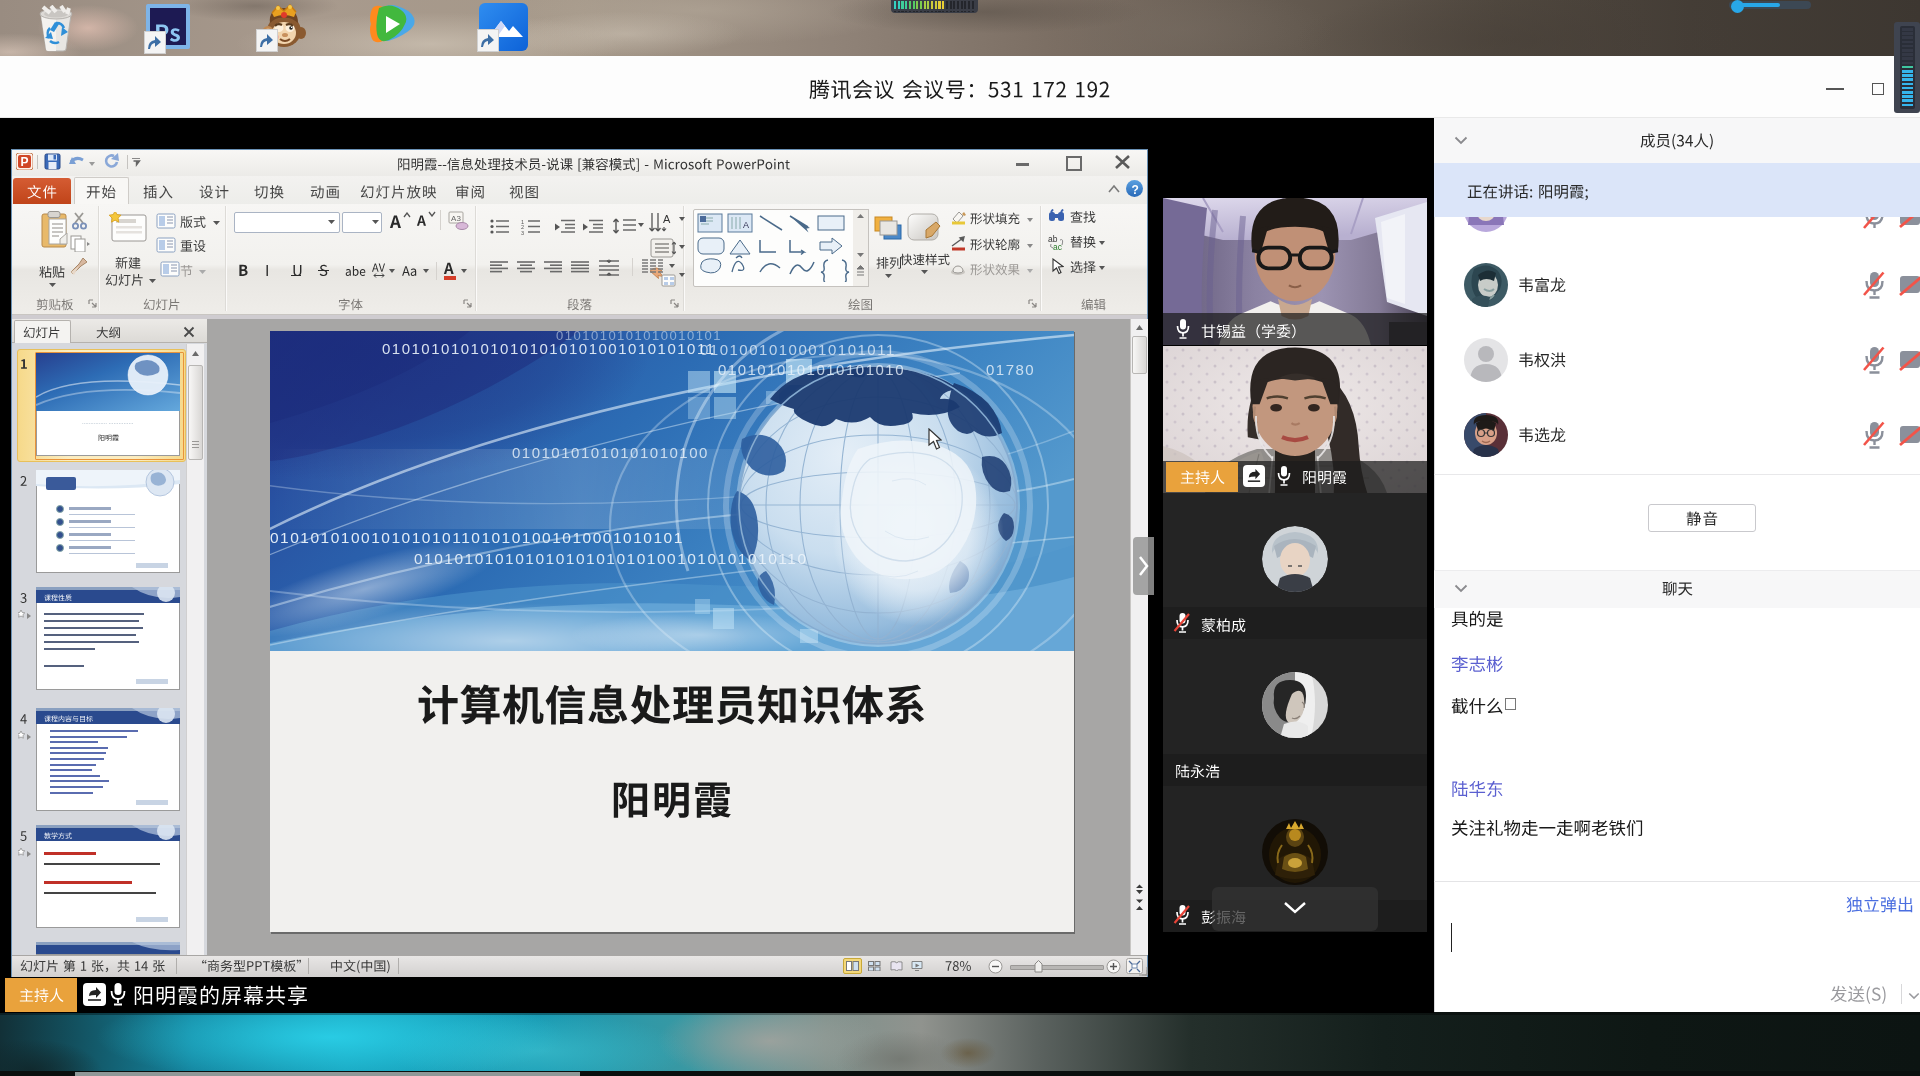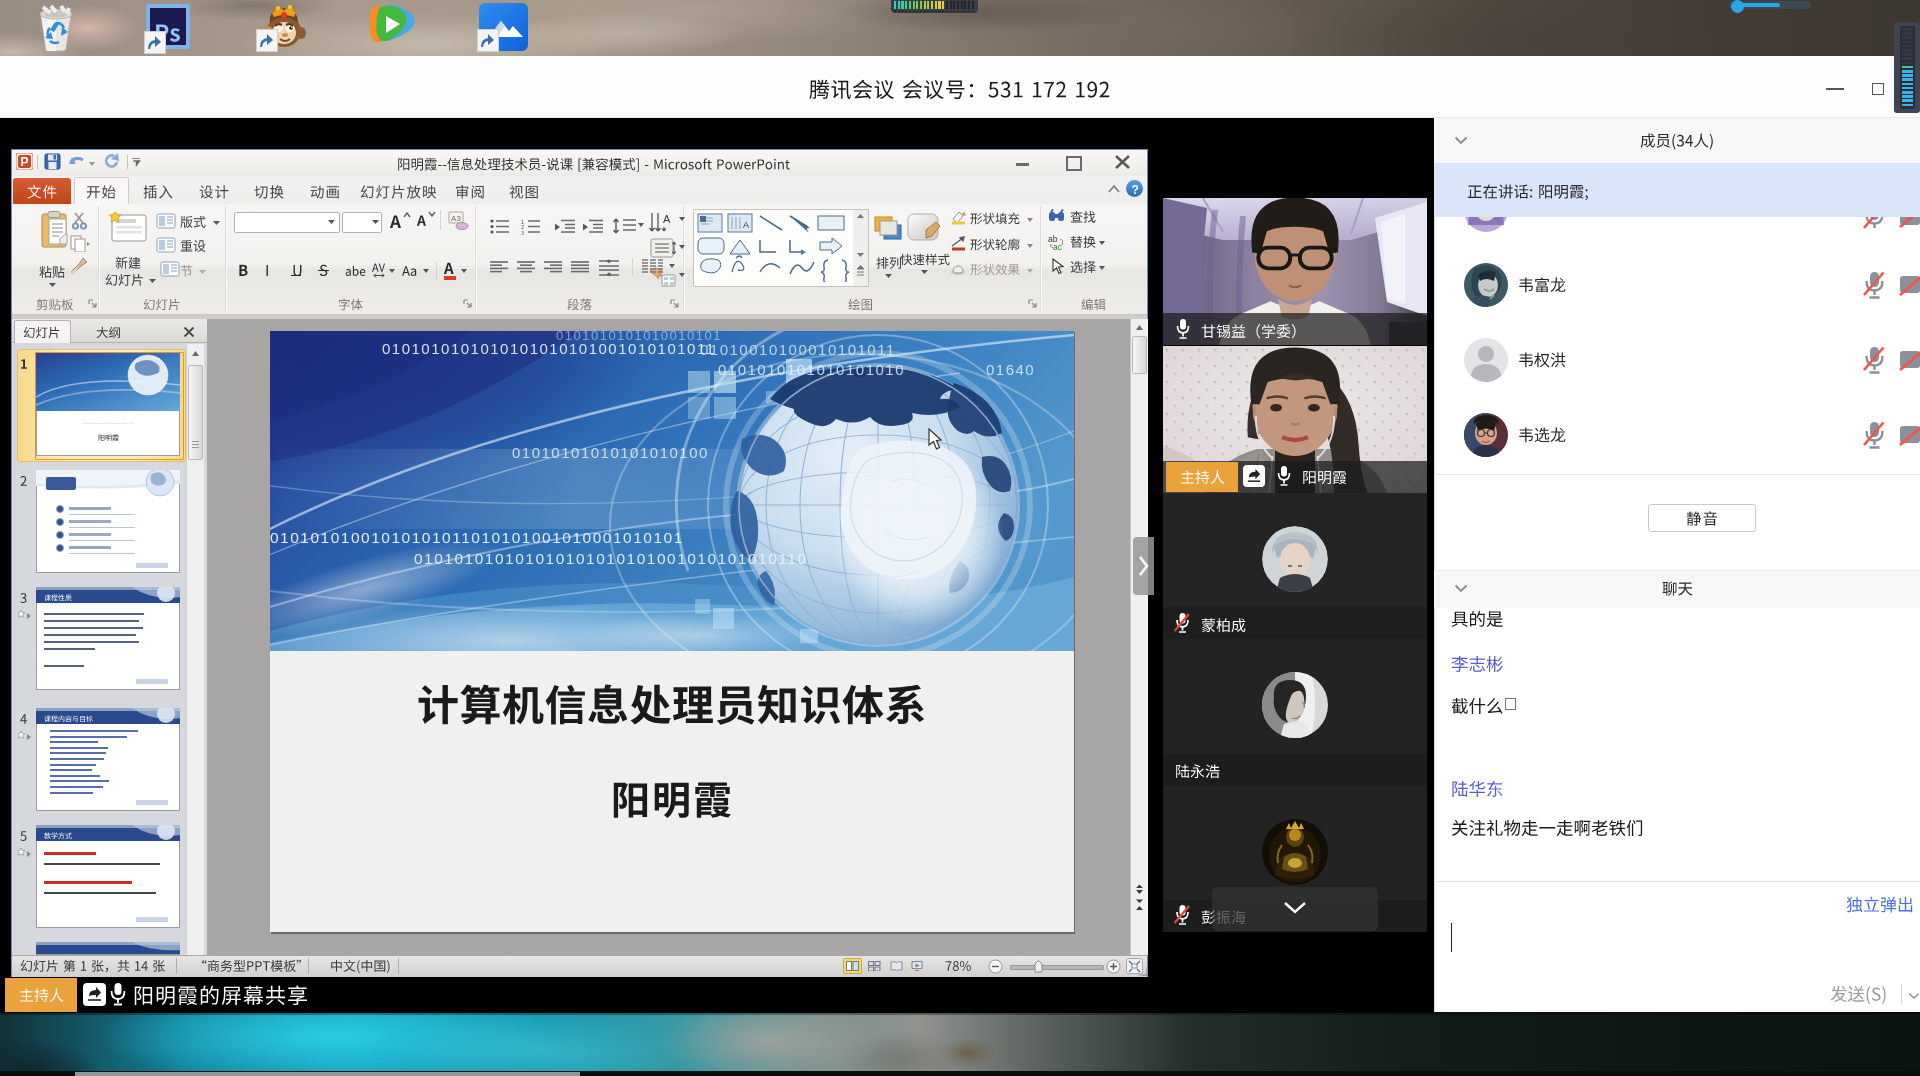--- a/index.html
+++ b/index.html
@@ -888,21 +888,21 @@
 <ellipse cx="648" cy="205" rx="86" ry="90" fill="url(#africaglow)" opacity="0.8"></ellipse>
 <path d="M588 118 q44 -16 84 -2 q32 12 34 46 q2 32 -16 58 q-18 26 -50 28 q-34 2 -54 -22 q-20 -26 -14 -58 q4 -34 16 -50z" fill="#eef4f9" opacity="0.85"></path>
 <path d="M600 128 q36 -12 66 -2 q24 10 26 36 q2 26 -14 46 q-16 20 -42 22 q-28 0 -44 -20 q-16 -22 -10 -48 q4 -24 18 -34z" fill="none" stroke="#ccdcea" stroke-width="1.3" opacity="0.9"></path>
 <path d="M622 150 q20 -6 34 4 M615 200 q20 14 44 6 M600 240 q24 12 48 0" stroke="#d8e5f0" stroke-width="1" fill="none" opacity="0.8"></path>
 <circle cx="608" cy="174" r="139" fill="none" stroke="#85abd0" stroke-width="1.6"></circle>
 </svg>
 <div style="position:absolute;left:556px;top:328px;font:13px 'Liberation Sans';color:#ecf4fb;opacity:0.5;letter-spacing:1.5px;white-space:nowrap;overflow:hidden;max-width:514px">0101010101010010101</div>
 <div style="position:absolute;left:382px;top:340px;font:15px 'Liberation Sans';color:#ecf4fb;opacity:0.9;letter-spacing:1.5px;white-space:nowrap;overflow:hidden;max-width:688px">0101010101010101010101001010101011</div>
 <div style="position:absolute;left:700px;top:341px;font:15px 'Liberation Sans';color:#ecf4fb;opacity:0.75;letter-spacing:1.5px;white-space:nowrap;overflow:hidden;max-width:370px">01010010100010101011</div>
 <div style="position:absolute;left:718px;top:361px;font:15px 'Liberation Sans';color:#ecf4fb;opacity:0.8;letter-spacing:1.5px;white-space:nowrap;overflow:hidden;max-width:352px">0101010101010101010</div>
-<div style="position:absolute;left:986px;top:361px;font:15px 'Liberation Sans';color:#ecf4fb;opacity:0.8;letter-spacing:1.5px;white-space:nowrap;overflow:hidden;max-width:84px">01640</div>
+<div style="position:absolute;left:986px;top:361px;font:15px 'Liberation Sans';color:#ecf4fb;opacity:0.8;letter-spacing:1.5px;white-space:nowrap;overflow:hidden;max-width:84px">01780</div>
 <div style="position:absolute;left:512px;top:444px;font:15px 'Liberation Sans';color:#ecf4fb;opacity:0.8;letter-spacing:1.5px;white-space:nowrap;overflow:hidden;max-width:558px">01010101010101010100</div>
 <div style="position:absolute;left:270px;top:529px;font:15.5px 'Liberation Sans';color:#ecf4fb;opacity:0.95;letter-spacing:1.5px;white-space:nowrap;overflow:hidden;max-width:800px">01010101001010101011010101001010001010101</div>
 <div style="position:absolute;left:414px;top:550px;font:15.5px 'Liberation Sans';color:#ecf4fb;opacity:0.9;letter-spacing:1.5px;white-space:nowrap;overflow:hidden;max-width:656px">010101010101010101010101001010101010110</div>
 <svg style="position:absolute;left:927px;top:428px" width="15" height="23" viewBox="0 0 15 23">
 <path d="M2 1 L2 17 L6.5 13.5 L9.5 21 L12.5 19.5 L9.5 12.5 L14 12Z" fill="#fff" stroke="#333" stroke-width="1.2"></path>
     </svg>
 <svg style="position:absolute;left:417.0px;top:675.5px;overflow:visible" width="510" height="59" viewBox="0 -44.5 510 59">
       <path d="M4.8 -32.0C7.2 -30.0 10.3 -27.2 11.8 -25.4L15.2 -29.0C13.7 -30.8 10.4 -33.5 8.1 -35.3ZM1.6 -22.7V-17.7H7.7V-5.0C7.7 -3.2 6.4 -1.8 5.4 -1.1C6.3 -0.0 7.5 2.3 7.9 3.6C8.7 2.5 10.2 1.3 18.7 -4.8C18.2 -5.9 17.4 -8.0 17.1 -9.5L12.9 -6.5V-22.7ZM25.5 -35.5V-22.4H15.4V-17.2H25.5V3.8H30.9V-17.2H40.6V-22.4H30.9V-35.5Z M54.5 -18.6H73.2V-17.0H54.5ZM54.5 -14.2H73.2V-12.6H54.5ZM54.5 -22.8H73.2V-21.4H54.5ZM66.9 -36.0C66.1 -33.7 64.6 -31.4 62.9 -29.6V-32.9H53.6L54.5 -34.7L49.9 -36.0C48.5 -32.8 46.0 -29.7 43.3 -27.6C44.5 -27.0 46.5 -25.7 47.4 -24.9C48.6 -26.0 49.9 -27.4 51.1 -29.0H52.0C52.6 -28.0 53.3 -26.8 53.6 -25.9H49.4V-9.6H54.6V-7.1H44.5V-3.1H52.9C51.6 -1.8 49.2 -0.7 45.1 0.1C46.2 1.0 47.5 2.7 48.2 3.8C54.8 2.1 57.8 -0.4 59.0 -3.1H68.5V3.7H73.7V-3.1H82.6V-7.1H73.7V-9.6H78.5V-25.9H74.8L77.6 -27.1C77.3 -27.7 76.8 -28.3 76.2 -29.0H82.4V-32.9H70.8C71.2 -33.6 71.5 -34.2 71.7 -34.9ZM68.5 -7.1H59.6V-9.6H68.5ZM64.5 -25.9H55.4L58.2 -26.9C58.0 -27.5 57.6 -28.2 57.1 -29.0H62.3C61.9 -28.5 61.4 -28.1 60.9 -27.8C61.9 -27.3 63.4 -26.5 64.5 -25.9ZM65.8 -25.9C66.7 -26.8 67.6 -27.8 68.5 -29.0H70.7C71.5 -28.0 72.4 -26.8 73.0 -25.9Z M105.5 -33.3V-19.7C105.5 -13.3 105.0 -5.1 99.4 0.5C100.5 1.1 102.5 2.8 103.3 3.7C109.4 -2.4 110.4 -12.5 110.4 -19.7V-28.5H115.6V-3.3C115.6 0.3 116.0 1.3 116.8 2.2C117.5 2.9 118.7 3.3 119.7 3.3C120.4 3.3 121.3 3.3 122.0 3.3C123.0 3.3 124.0 3.1 124.6 2.6C125.4 2.0 125.8 1.2 126.0 -0.0C126.3 -1.3 126.5 -4.2 126.5 -6.5C125.3 -6.9 123.8 -7.7 122.9 -8.5C122.9 -6.0 122.8 -4.0 122.8 -3.1C122.7 -2.1 122.6 -1.8 122.5 -1.6C122.3 -1.4 122.1 -1.3 121.9 -1.3C121.7 -1.3 121.4 -1.3 121.2 -1.3C121.0 -1.3 120.9 -1.4 120.7 -1.6C120.6 -1.7 120.6 -2.3 120.6 -3.4V-33.3ZM93.1 -35.7V-27.0H86.9V-22.3H92.5C91.1 -17.2 88.6 -11.6 85.8 -8.2C86.6 -6.9 87.8 -4.9 88.2 -3.5C90.1 -5.8 91.8 -9.3 93.1 -13.1V3.7H97.9V-13.9C99.2 -12.0 100.4 -10.0 101.0 -8.6L103.9 -12.7C103.1 -13.8 99.4 -18.2 97.9 -19.7V-22.3H103.4V-27.0H97.9V-35.7Z M143.6 -22.8V-18.9H164.8V-22.8ZM143.6 -16.7V-12.8H164.8V-16.7ZM143.0 -10.4V3.7H147.2V2.4H160.8V3.6H165.3V-10.4ZM147.2 -1.6V-6.4H160.8V-1.6ZM150.1 -34.1C151.1 -32.6 152.1 -30.6 152.7 -29.1H140.6V-25.0H167.9V-29.1H155.0L157.5 -30.2C156.9 -31.7 155.6 -34.1 154.4 -35.8ZM137.4 -35.5C135.4 -29.6 132.0 -23.6 128.5 -19.7C129.3 -18.6 130.7 -15.9 131.1 -14.8C132.1 -16.0 133.1 -17.3 134.1 -18.7V3.9H138.8V-26.8C139.9 -29.2 141.0 -31.7 141.9 -34.1Z M182.5 -22.6H199.1V-20.7H182.5ZM182.5 -17.1H199.1V-15.1H182.5ZM182.5 -28.1H199.1V-26.2H182.5ZM180.6 -8.7V-2.9C180.6 1.6 182.1 3.0 188.1 3.0C189.3 3.0 194.8 3.0 196.1 3.0C200.8 3.0 202.3 1.6 202.9 -4.3C201.5 -4.6 199.4 -5.3 198.3 -6.1C198.1 -2.1 197.7 -1.5 195.7 -1.5C194.2 -1.5 189.7 -1.5 188.6 -1.5C186.1 -1.5 185.7 -1.7 185.7 -2.9V-8.7ZM201.2 -8.3C203.0 -5.4 204.9 -1.6 205.5 0.9L210.3 -1.2C209.6 -3.7 207.5 -7.4 205.7 -10.2ZM175.3 -9.4C174.4 -6.5 172.8 -2.9 171.3 -0.5L175.9 1.7C177.3 -0.8 178.7 -4.7 179.7 -7.5ZM187.4 -10.0C189.3 -8.0 191.5 -5.2 192.4 -3.3L196.5 -5.7C195.7 -7.4 193.9 -9.5 192.1 -11.3H204.2V-32.0H192.7C193.3 -33.0 193.9 -34.1 194.5 -35.4L188.4 -36.1C188.2 -34.9 187.8 -33.3 187.3 -32.0H177.6V-11.3H189.7Z M229.1 -24.4C228.5 -19.8 227.5 -16.0 226.1 -12.7C224.8 -15.0 223.7 -17.9 222.7 -21.4L223.7 -24.4ZM220.7 -35.6C219.6 -27.2 217.2 -18.9 214.1 -14.7C215.4 -14.0 217.2 -12.7 218.2 -11.9C218.9 -12.9 219.6 -13.9 220.2 -15.2C221.1 -12.4 222.2 -10.0 223.4 -8.0C220.9 -4.3 217.6 -1.8 213.5 0.0C214.7 0.8 216.8 2.8 217.7 4.0C221.2 2.3 224.3 -0.2 226.8 -3.5C231.7 1.6 238.0 2.9 244.9 2.9H251.8C252.1 1.5 252.9 -1.1 253.7 -2.4C251.7 -2.4 246.9 -2.4 245.2 -2.4C239.3 -2.4 233.8 -3.4 229.5 -7.9C232.2 -13.1 234.0 -19.8 234.8 -28.4L231.4 -29.2L230.4 -29.0H224.9C225.4 -30.8 225.7 -32.7 226.1 -34.5ZM237.3 -35.7V-4.2H242.7V-20.0C244.8 -17.1 247.0 -13.9 248.1 -11.7L252.6 -14.5C250.8 -17.6 246.9 -22.5 244.0 -26.0L242.7 -25.2V-35.7Z M276.6 -22.1H280.9V-18.6H276.6ZM285.2 -22.1H289.3V-18.6H285.2ZM276.6 -29.7H280.9V-26.1H276.6ZM285.2 -29.7H289.3V-26.1H285.2ZM268.8 -2.1V2.4H295.9V-2.1H285.6V-6.1H294.5V-10.7H285.6V-14.3H294.1V-33.9H272.0V-14.3H280.5V-10.7H271.8V-6.1H280.5V-2.1ZM256.0 -5.2 257.1 -0.1C261.2 -1.4 266.3 -3.1 270.9 -4.7L270.0 -9.5L266.0 -8.1V-16.5H269.7V-21.2H266.0V-28.6H270.5V-33.3H256.5V-28.6H261.1V-21.2H256.9V-16.5H261.1V-6.7Z M310.3 -29.7H326.8V-26.5H310.3ZM305.0 -34.0V-22.2H332.4V-34.0ZM315.5 -13.0V-9.3C315.5 -6.5 314.2 -2.6 299.8 0.0C301.0 1.1 302.6 3.0 303.3 4.2C318.5 0.7 321.0 -4.7 321.0 -9.2V-13.0ZM320.0 -1.8C324.8 -0.2 331.6 2.4 334.9 4.1L337.4 -0.2C333.9 -1.8 327.0 -4.2 322.4 -5.6ZM303.2 -19.5V-4.1H308.5V-14.9H328.8V-4.7H334.4V-19.5Z M362.5 -32.0V2.6H367.4V-0.5H373.5V1.9H378.6V-32.0ZM367.4 -5.2V-27.3H373.5V-5.2ZM345.5 -35.7C344.6 -30.9 343.0 -26.0 340.8 -23.0C341.9 -22.3 343.9 -20.9 344.8 -20.1C345.9 -21.6 346.8 -23.6 347.7 -25.7H349.4V-20.1V-19.0H341.6V-14.3H349.0C348.3 -9.4 346.4 -4.1 340.9 -0.2C342.0 0.6 343.9 2.6 344.5 3.7C348.6 0.7 351.0 -3.3 352.5 -7.4C354.6 -4.8 357.0 -1.6 358.4 0.5L361.8 -3.7C360.6 -5.1 356.0 -10.4 353.8 -12.6L354.1 -14.3H361.4V-19.0H354.4V-20.0V-25.7H360.4V-30.4H349.2C349.7 -31.8 350.0 -33.2 350.3 -34.7Z M405.6 -28.2H415.4V-17.8H405.6ZM400.6 -33.0V-13.0H420.6V-33.0ZM412.7 -8.1C414.9 -4.4 417.1 0.5 417.9 3.5L423.0 1.6C422.1 -1.5 419.6 -6.2 417.4 -9.8ZM403.2 -9.6C402.0 -5.6 399.8 -1.6 397.1 0.8C398.3 1.5 400.6 2.9 401.6 3.7C404.3 0.8 406.9 -3.8 408.4 -8.4ZM385.9 -32.0C388.2 -29.9 391.2 -27.0 392.6 -25.2L396.0 -28.6C394.6 -30.5 391.4 -33.1 389.2 -35.0ZM384.2 -22.7V-17.9H389.1V-5.8C389.1 -3.2 387.5 -1.2 386.5 -0.2C387.3 0.4 389.0 2.1 389.6 3.0C390.3 2.0 391.8 0.8 399.7 -6.0C399.1 -7.0 398.2 -9.0 397.7 -10.4L394.0 -7.3V-22.7Z M434.3 -35.5C432.4 -29.6 429.1 -23.6 425.5 -19.7C426.5 -18.5 427.9 -15.7 428.3 -14.5C429.2 -15.5 430.0 -16.5 430.9 -17.8V3.7H435.7V-26.0C437.0 -28.6 438.1 -31.4 439.1 -34.1ZM438.1 -28.2V-23.4H446.4C444.1 -16.7 440.2 -10.1 435.9 -6.3C437.0 -5.4 438.6 -3.6 439.5 -2.4C440.8 -3.8 442.1 -5.4 443.2 -7.2V-3.3H448.8V3.4H453.7V-3.3H459.4V-7.0C460.4 -5.3 461.5 -3.8 462.7 -2.6C463.6 -3.9 465.3 -5.6 466.5 -6.5C462.4 -10.3 458.5 -16.9 456.2 -23.4H465.3V-28.2H453.7V-35.5H448.8V-28.2ZM448.8 -7.8H443.6C445.6 -10.9 447.3 -14.6 448.8 -18.4ZM453.7 -7.8V-18.9C455.1 -14.9 456.9 -11.0 458.9 -7.8Z M477.7 -9.1C475.7 -6.4 472.3 -3.5 469.1 -1.8C470.4 -1.1 472.5 0.6 473.5 1.6C476.6 -0.5 480.3 -4.0 482.8 -7.3ZM493.5 -6.6C496.8 -4.2 500.9 -0.7 502.7 1.6L507.2 -1.4C505.1 -3.8 500.8 -7.1 497.6 -9.3ZM494.5 -18.5C495.2 -17.8 496.1 -16.9 496.9 -16.0L484.2 -15.2C489.6 -17.9 495.1 -21.3 500.1 -25.2L496.4 -28.4C494.5 -26.8 492.5 -25.3 490.4 -23.9L482.1 -23.4C484.6 -25.2 487.0 -27.2 489.1 -29.3C494.6 -29.9 499.8 -30.6 504.1 -31.7L500.5 -35.8C493.4 -34.1 481.7 -33.1 471.4 -32.7C471.9 -31.5 472.5 -29.5 472.6 -28.3C475.6 -28.4 478.9 -28.5 482.1 -28.7C479.9 -26.7 477.7 -25.1 476.9 -24.6C475.6 -23.7 474.6 -23.1 473.7 -23.0C474.2 -21.7 474.9 -19.6 475.1 -18.6C476.0 -19.0 477.4 -19.2 484.0 -19.7C481.3 -18.1 479.0 -16.8 477.7 -16.3C475.1 -15.0 473.4 -14.2 471.8 -14.0C472.3 -12.7 473.0 -10.4 473.2 -9.5C474.6 -10.1 476.5 -10.4 486.1 -11.2V-1.8C486.1 -1.4 485.9 -1.3 485.2 -1.2C484.5 -1.2 481.9 -1.2 479.8 -1.3C480.5 0.0 481.4 2.1 481.6 3.6C484.7 3.6 487.1 3.6 488.9 2.8C490.8 2.0 491.3 0.7 491.3 -1.7V-11.6L500.0 -12.3C501.0 -10.9 501.9 -9.6 502.6 -8.5L506.5 -10.9C504.8 -13.6 501.4 -17.6 498.2 -20.5Z" fill="#1a1a1a"></path>
     </svg>
 <svg style="position:absolute;left:610.5px;top:772.7px;overflow:visible" width="123" height="55" viewBox="0 -41.3 123 55">

